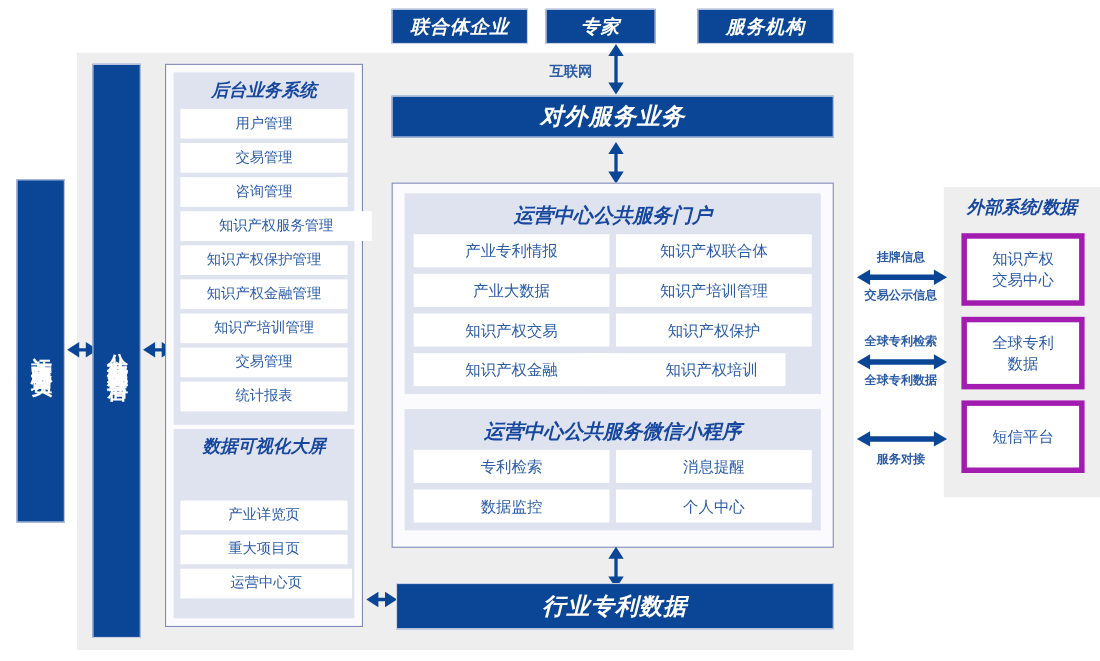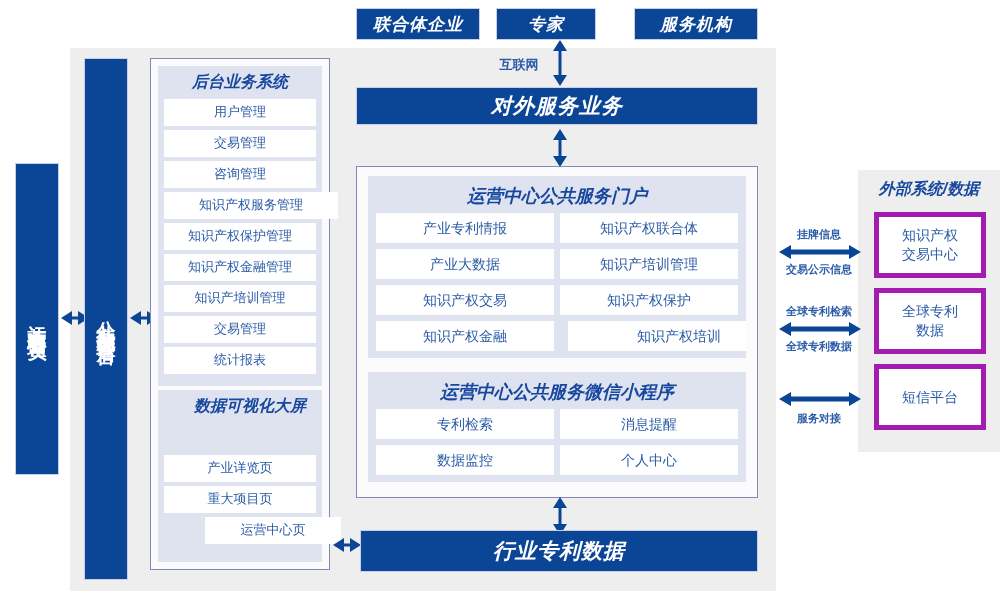--- a/index.html
+++ b/index.html
@@ -152,30 +152,30 @@
     <span>知识产培训管理</span>
     </div>
   <div class="abs card" style="left:164px;top:316px;width:152px;height:27px;font-size:13px;">
     <span>交易管理</span>
     </div>
   <div class="abs card" style="left:164px;top:347px;width:152px;height:27px;font-size:13px;">
     <span>统计报表</span>
     </div>
 
   <div class="abs lav" style="left:158px;top:390px;width:164px;height:172px;"></div>
-  <div class="abs secthead" style="left:158px;top:394px;width:164px;height:24px;font-size:16px;margin-left:10px;">
+  <div class="abs secthead" style="left:158px;top:394px;width:164px;height:24px;font-size:16px;">
     <span>数据可视化大屏</span>
   </div>
   <div class="abs card" style="left:164px;top:486px;width:152px;height:27px;font-size:13px;">
     <span>重大项目页</span>
     </div>
   <div class="abs card" style="left:164px;top:455px;width:152px;height:27px;font-size:13px;">
     <span>产业详览页</span>
     </div>
-  <div class="abs card" style="left:164px;top:517px;width:136px;height:27px;font-size:13px;margin-left:41px;">
+  <div class="abs card" style="left:164px;top:517px;width:156px;height:27px;font-size:13px;">
     <span>运营中心页</span>
     </div>
 
   <svg class="abs" style="left:332px;top:533px;width:30px;height:24px;" viewBox="0 0 30 24">
     <path d="M1 12 L12 5 L12 10.5 L18 10.5 L18 5 L29 12 L18 19 L18 13.5 L12 13.5 L12 19 Z" fill="#0a4596"></path>
   </svg>
 
   <div class="abs outerbox" style="left:356px;top:166px;width:402px;height:332px;"></div>
 
   <div class="abs lav" style="left:368px;top:176px;width:378px;height:182px;"></div>
@@ -197,21 +197,21 @@
     </div>
   <div class="abs card" style="left:376px;top:285px;width:178px;height:30px;font-size:14px;">
     <span>知识产权交易</span>
     </div>
   <div class="abs card" style="left:560px;top:285px;width:178px;height:30px;font-size:14px;">
     <span>知识产权保护</span>
     </div>
   <div class="abs card" style="left:376px;top:321px;width:178px;height:30px;font-size:14px;">
     <span>知识产权金融</span>
     </div>
-  <div class="abs card" style="left:568px;top:321px;width:178px;height:30px;font-size:14px;padding-left:44px;">
+  <div class="abs card" style="left:536px;top:321px;width:178px;height:30px;font-size:14px;padding-left:44px;">
     <span>知识产权培训</span>
     </div>
 
   <div class="abs lav" style="left:368px;top:372px;width:378px;height:110px;"></div>
   <div class="abs secthead" style="left:368px;top:378px;width:378px;height:28px;font-size:18px;">
     <span>运营中心公共服务微信小程序</span>
   </div>
   <div class="abs card" style="left:376px;top:409px;width:178px;height:30px;font-size:14px;">
     <span>专利检索</span>
     </div>

